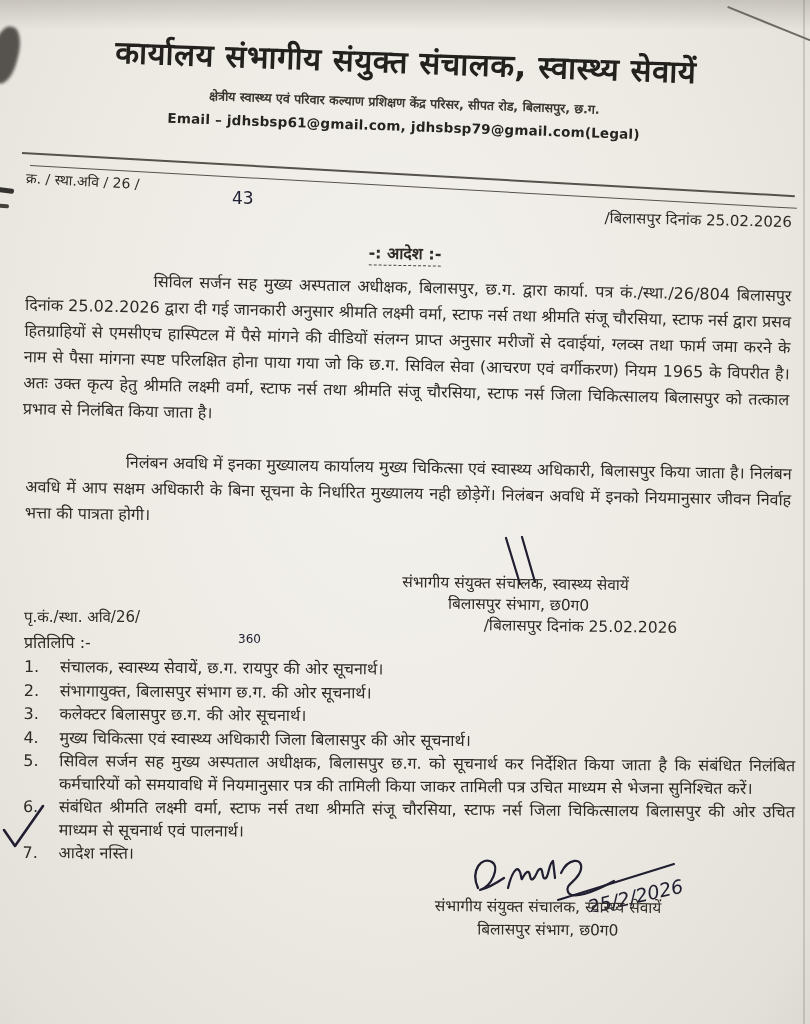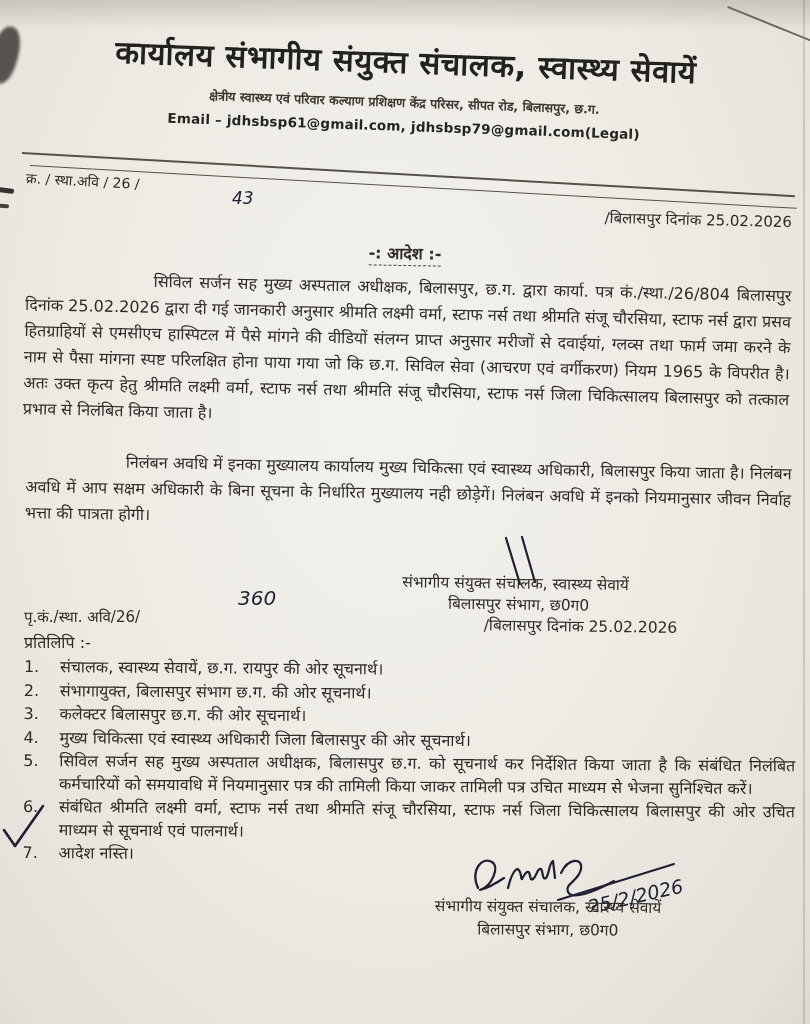--- a/index.html
+++ b/index.html
@@ -25,23 +25,23 @@
   .letterhead{left:0;top:40px;width:100%;transform:rotate(2deg);text-align:center;}
   .lh-title{font-size:31px;font-weight:bold;color:#23211d;white-space:nowrap;letter-spacing:.5px;}
   .lh-sub{margin-top:12px;font-size:12.5px;font-weight:bold;color:#3a3731;}
   .lh-email{margin-top:7px;font-size:13.5px;font-weight:bold;color:#26241f;letter-spacing:.2px;}
   .rule{height:0;border-top:2px solid #55524b;transform-origin:left center;}
   .rule1{left:22px;top:152px;width:774px;transform:rotate(3.2deg);}
   .rule2{left:30px;top:165px;width:768px;transform:rotate(3.2deg);border-top-width:1.5px;}
   .ref-left{left:26px;top:168px;font-size:14px;transform:rotate(3deg);transform-origin:left center;}
   .date-top{left:520px;top:208px;width:272px;text-align:right;font-size:15px;transform:rotate(1.3deg);}
   
-  .hand{font-style:italic;color:#232135;}
+  .hand{color:#232135;}
   .hw43{left:232px;top:188px;font-size:17px;}
-  .hw360{left:238px;top:586px;font-size:20px;}
+  .hw360{left:238px;top:632px;font-size:12px;}
   
   .order-heading{left:0;top:242px;width:100%;text-align:center;font-size:16px;font-weight:bold;transform:rotate(1deg);}
   .order-heading span{border-bottom:1.5px dashed #4a473f;padding-bottom:2px;}
   .para{left:26px;width:766px;font-size:16px;line-height:26px;text-align:justify;transform-origin:left top;}
   .para1{top:266px;text-indent:128px;transform:rotate(1.3deg);}
   .para2{top:448px;text-indent:100px;transform:rotate(1deg);}
   
   .sig1{left:402px;top:574px;font-size:15.5px;line-height:21px;transform:rotate(.8deg);}
   .sig1 .l2{margin-left:46px;}
   .sig1 .l3{margin-left:82px;}

